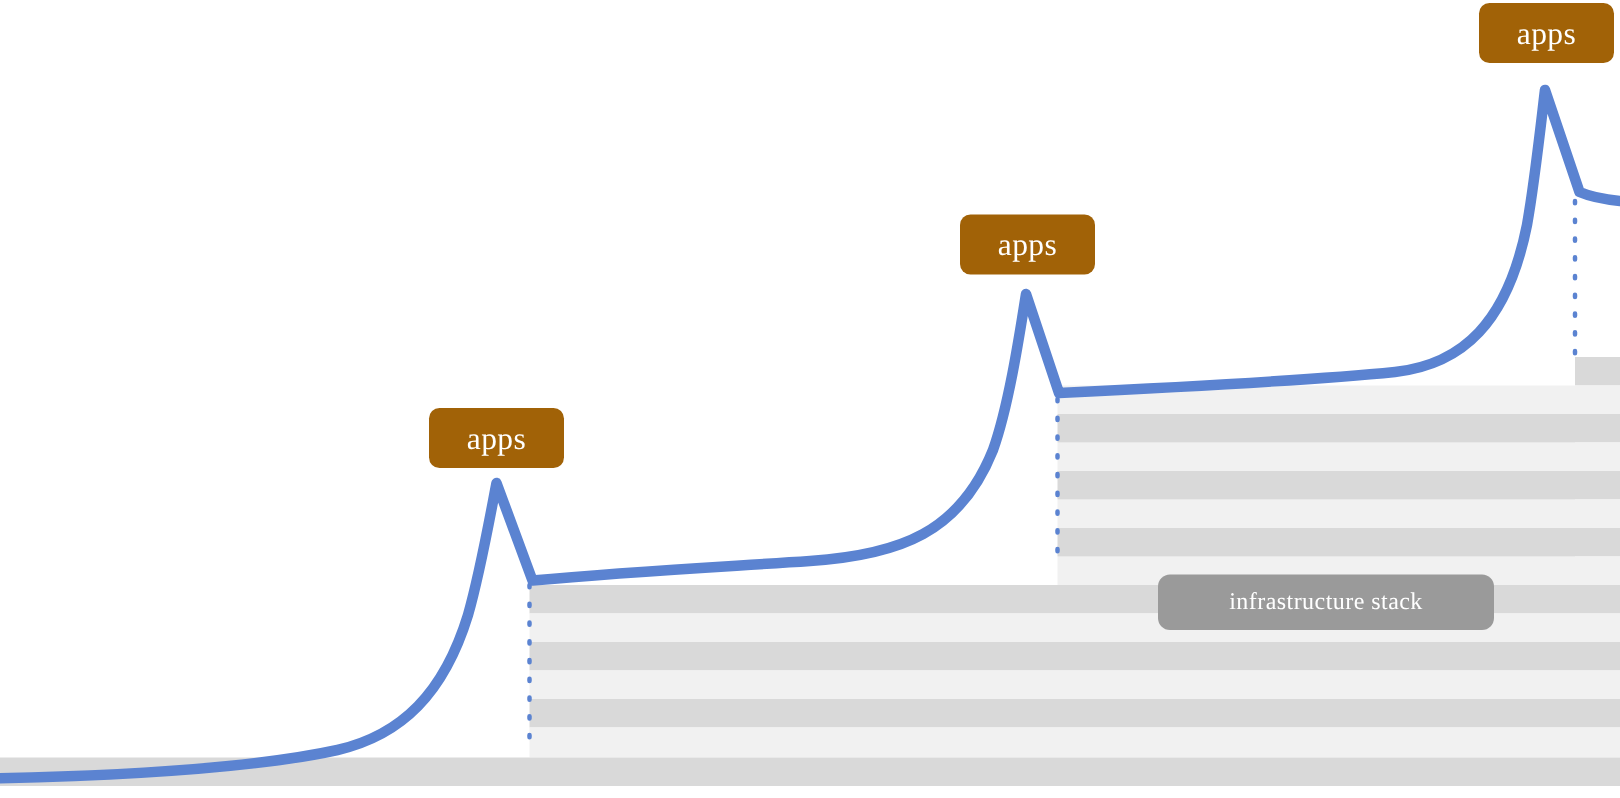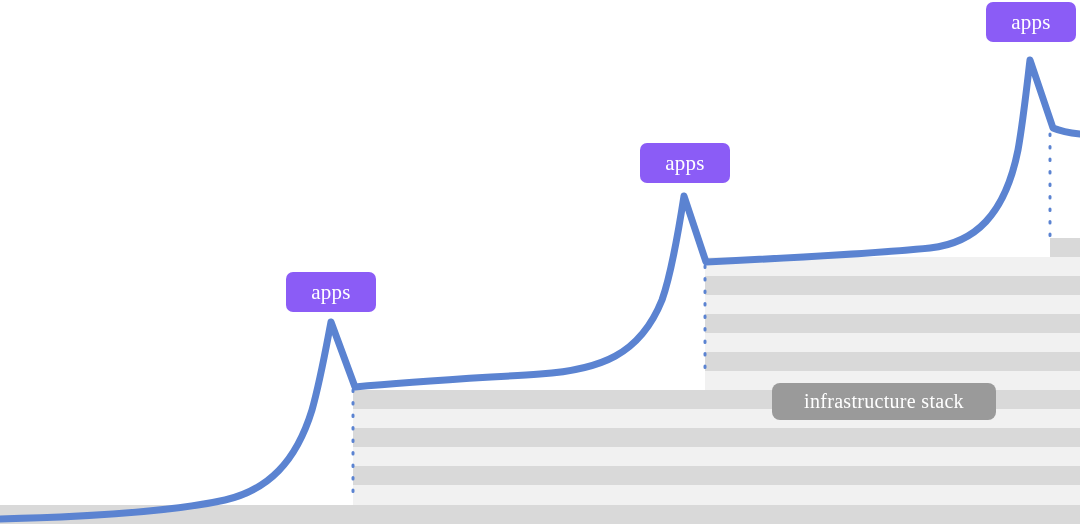--- a/index.html
+++ b/index.html
@@ -32,26 +32,26 @@
     align-items: center;
     justify-content: center;
     border-radius: 7px;
     color: #ffffff;
     font-family: "Liberation Serif", serif;
     letter-spacing: .3px;
     white-space: nowrap;
     box-sizing: border-box;
   }
   .badge-apps {
-    background: #8b5cf6;
+    background: #a16207;
     font-size: 21px;
   }
   .badge-infra {
     background: #9a9a9a;
-    font-size: 20px;
+    font-size: 16px;
     border-radius: 8px;
   }
 
   #apps-badge-1 { left: 286px; top: 272px; width: 90px;  height: 40px; }
   #apps-badge-2 { left: 640px; top: 143px; width: 90px;  height: 40px; }
   #apps-badge-3 { left: 986px; top: 2px;   width: 90px;  height: 40px; }
   #infra-badge  { left: 772px; top: 383px; width: 224px; height: 37px; }
 </style>
 </head>
 <body>

